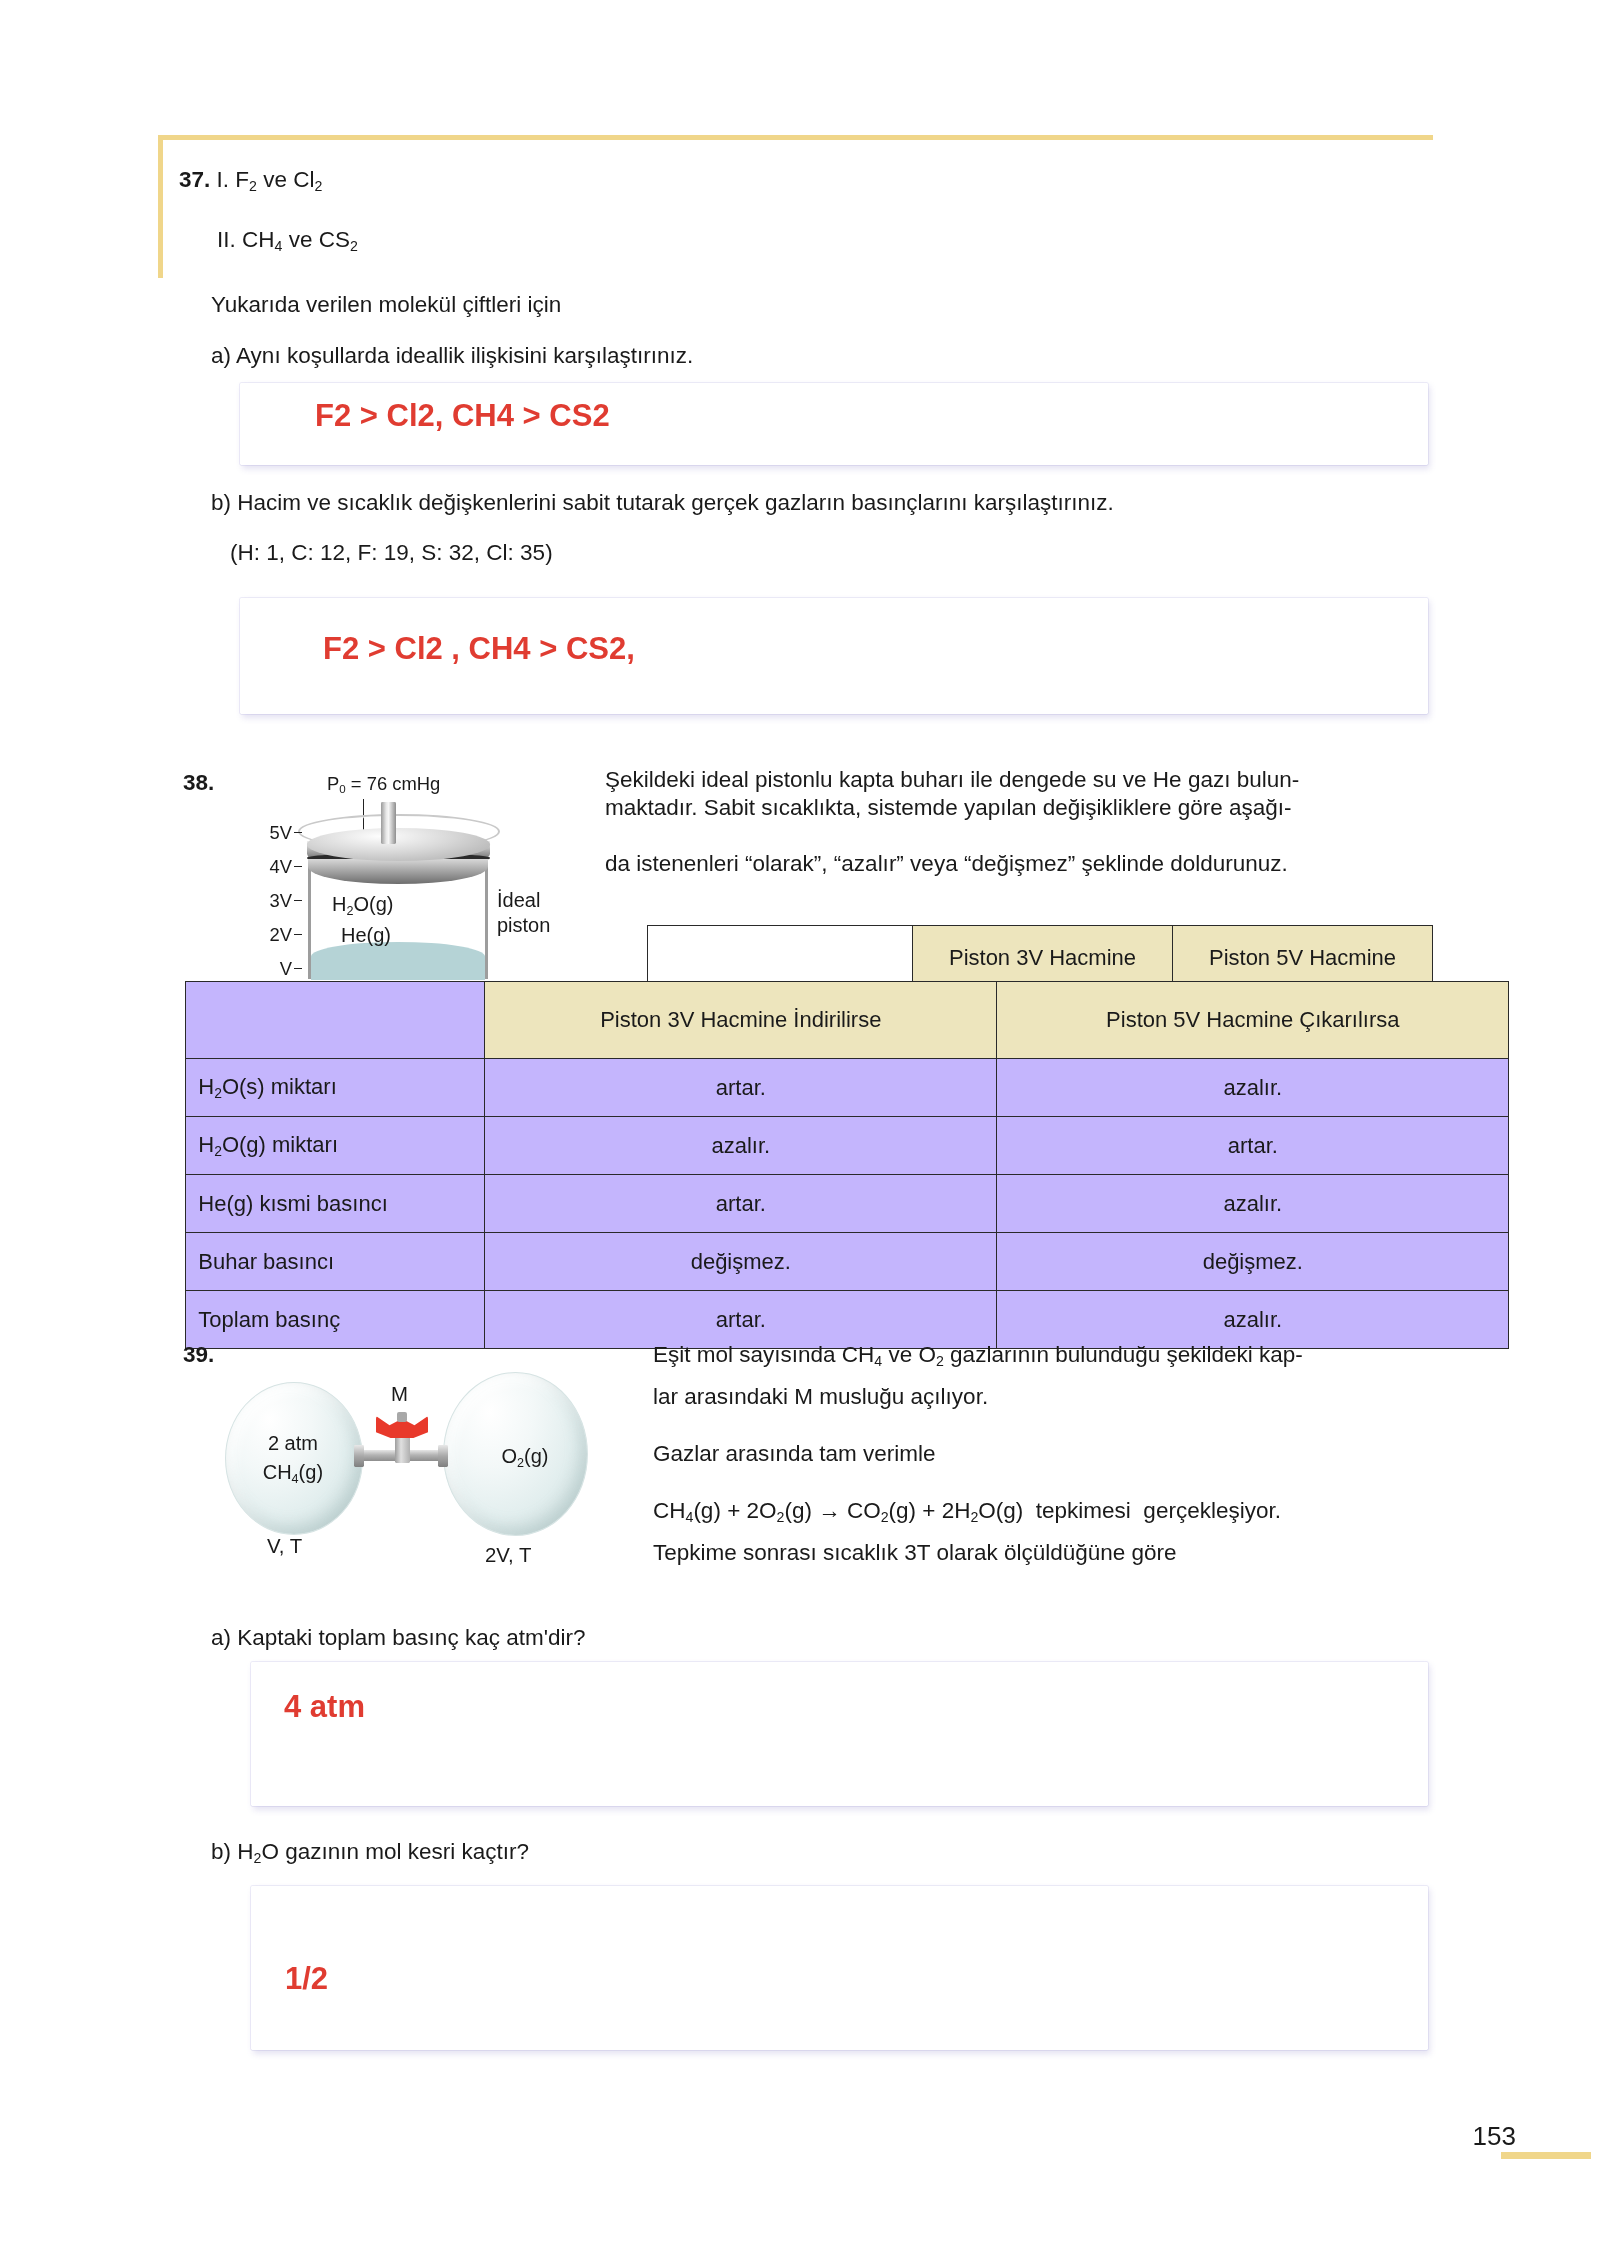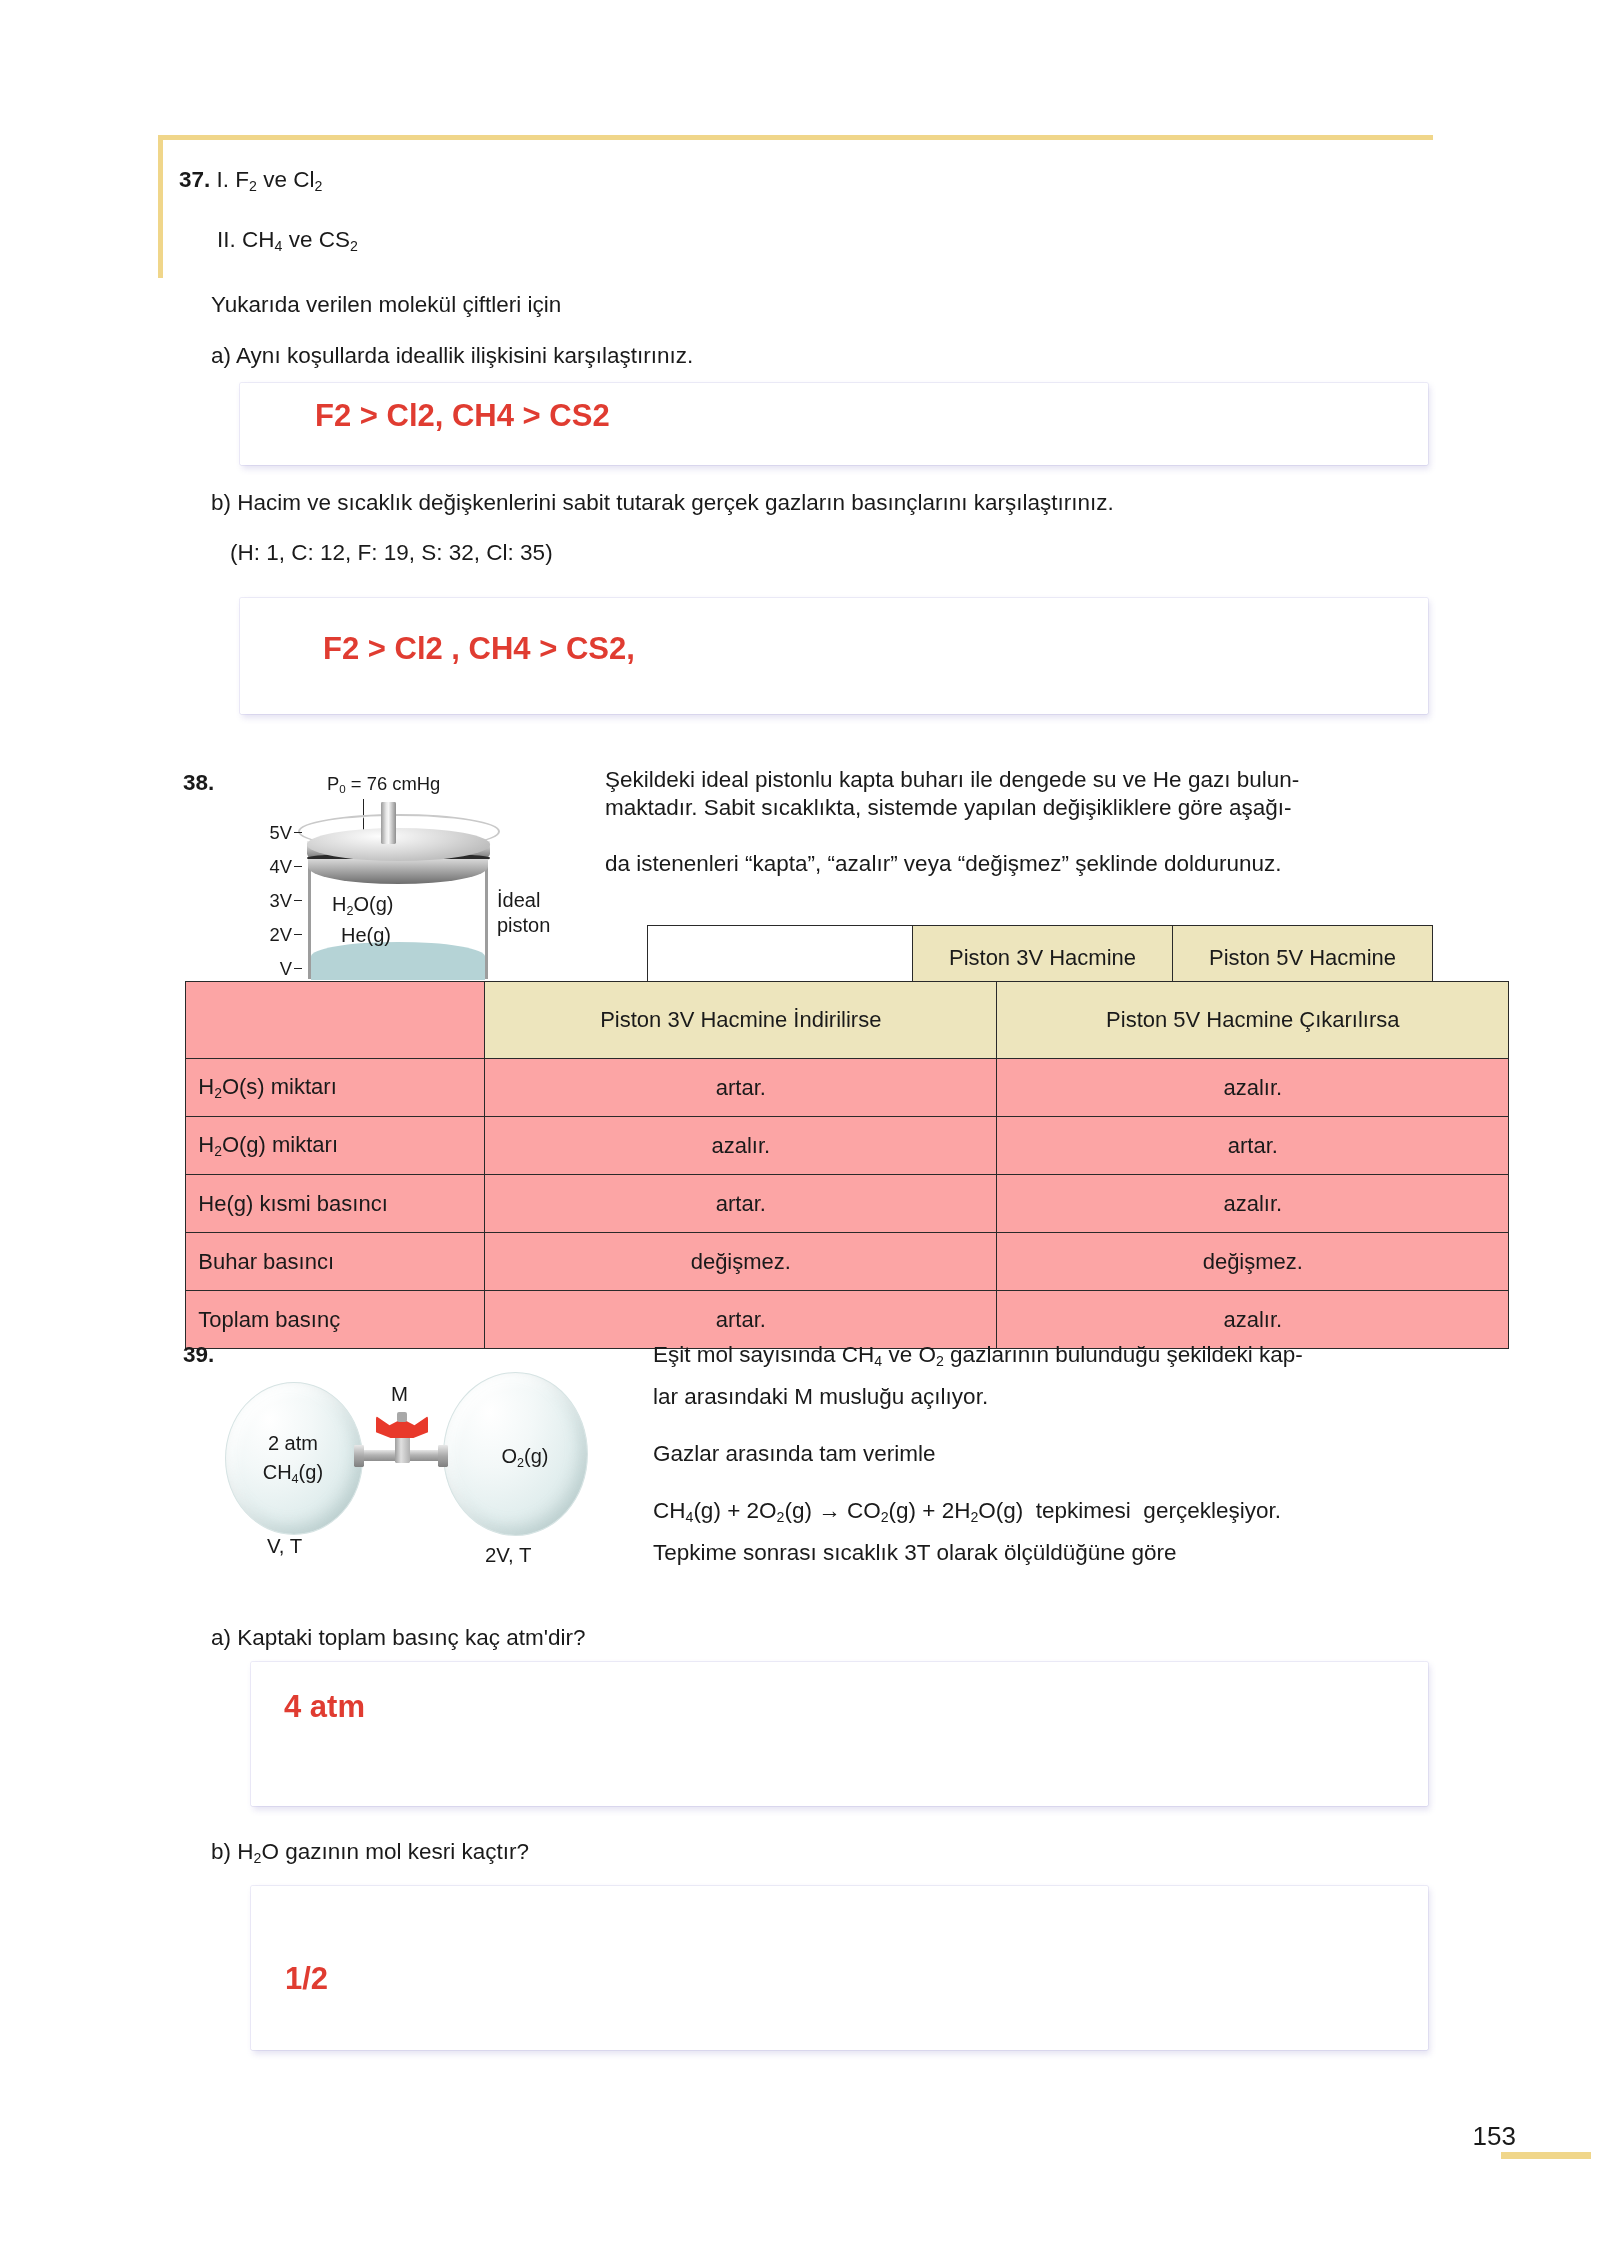--- a/index.html
+++ b/index.html
@@ -147,21 +147,21 @@
   }
   .t38 .hdr { background: #ede5bd; }
   .t38 .rowlabel { text-align: left; padding-left: 12.3px; }
 
   #table38-bg { left: 647px; top: 925px; }
   #table38-bg td { height: 63px; }
   #table38-bg .c0 { width: 264px; background: #fff; }
   #table38-bg .c1 { width: 259px; }
   #table38-bg .c2 { width: 259px; }
 
-  #table38-main { left: 185px; top: 981px; background: #fca5a5; }
+  #table38-main { left: 185px; top: 981px; background: #c4b5fd; }
   #table38-main .c0 { width: 286px; }
   #table38-main .c1 { width: 511px; }
   #table38-main .c2 { width: 511px; }
   #table38-main tr.hdr-row td { height: 76px; }
   #table38-main tr.body-row td { height: 57px; }
 
   
   #fig39 { position: absolute; left: 225px; top: 1356px; width: 361px; height: 198px; }
   #fig39 .flask {
     position: absolute;
@@ -283,21 +283,21 @@
   <div class="gas-label" style="left:89px;top:151px;">He(g)</div>
 
   <div class="piston-caption">
     <span>İdeal</span><br>
     <span>piston</span>
   </div>
 </div>
 
 <div style="position:absolute;left:605px;top:769px;" class="txt">Şekildeki ideal pistonlu kapta buharı ile dengede su ve He gazı bulun-</div>
 <div style="position:absolute;left:605px;top:797px;text-align:center;" class="txt">maktadır. Sabit sıcaklıkta, sistemde yapılan değişikliklere göre aşağı-</div>
-<div style="position:absolute;left:605px;top:853px;" class="txt">da istenenleri “kapta”, “azalır” veya “değişmez” şeklinde doldurunuz.</div>
+<div style="position:absolute;left:605px;top:853px;" class="txt">da istenenleri “olarak”, “azalır” veya “değişmez” şeklinde doldurunuz.</div>
 
 <table class="t38" id="table38-bg">
   <tbody>
       <tr>
     <td class="c0"></td>
     <td class="c1 hdr">Piston 3V Hacmine</td>
     <td class="c2 hdr">Piston 5V Hacmine</td>
   </tr>
   <tr>
     <td class="c0"></td>

